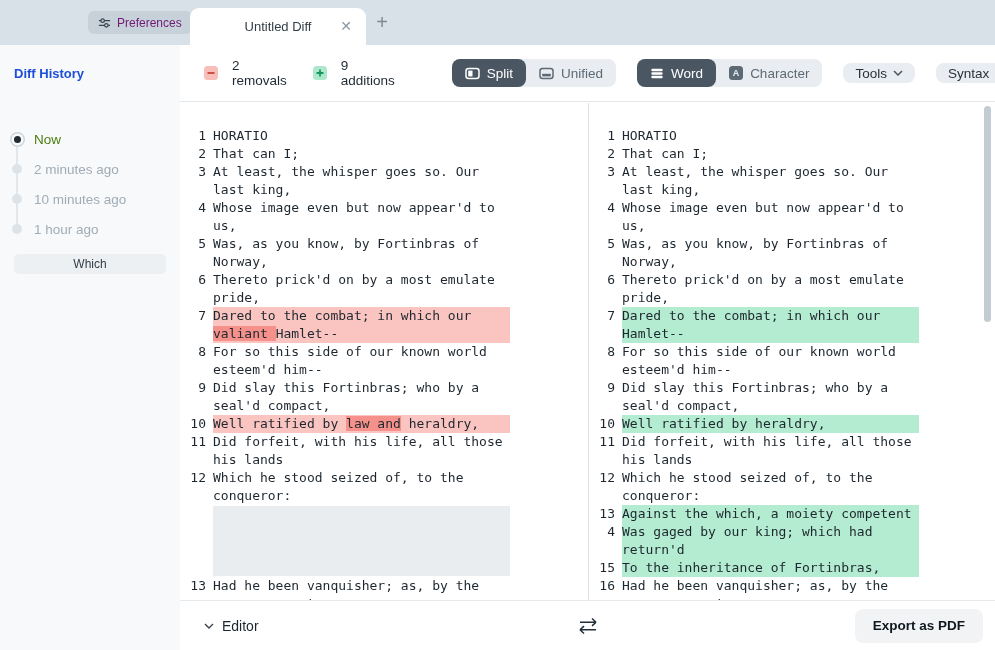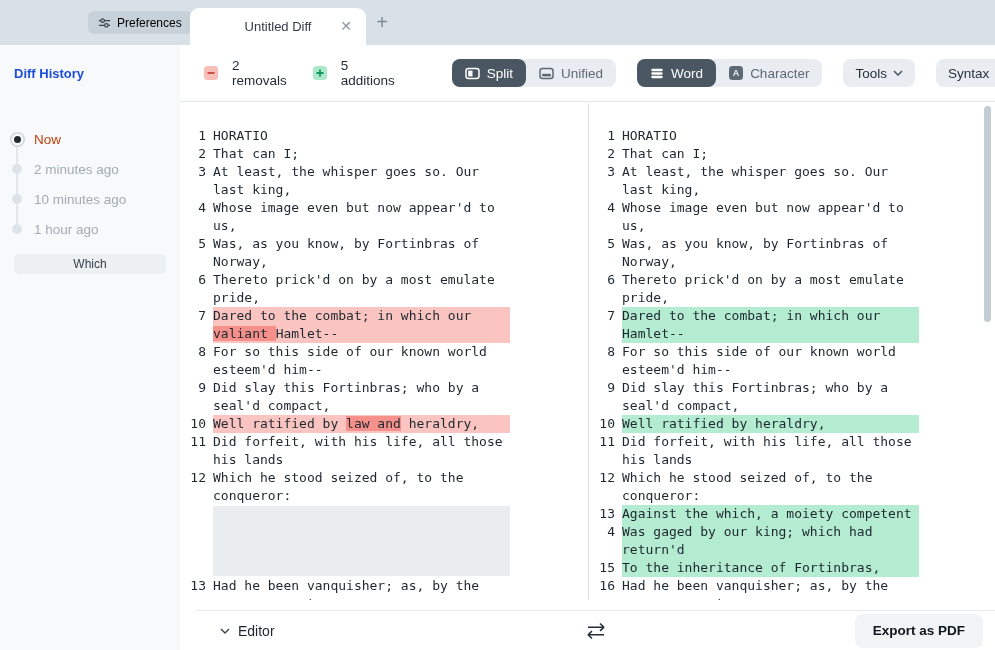--- a/index.html
+++ b/index.html
@@ -4,78 +4,78 @@
 <style>
   * { margin:0; padding:0; box-sizing:border-box; }
   html,body { width:995px; height:650px; }
   body { position:relative; overflow:hidden; background:#fff;
          font-family:"Liberation Sans", sans-serif; color:#1f2933; }
 
   
   .topbar { position:absolute; top:0; left:0; right:0; height:45px; background:#d9e1e8; }
   .pref-btn { position:absolute; left:88px; top:11px; height:23px; padding:0 10px;
               display:flex; align-items:center; gap:6px; background:#c7d1d9; border:none;
-              border-radius:6px; font-size:12px; color:#000000; font-family:inherit; cursor:pointer; }
+              border-radius:6px; font-size:12px; color:#701a75; font-family:inherit; cursor:pointer; }
   .tab { position:absolute; left:190px; top:8px; width:176px; height:37px; background:#fff;
          border-radius:9px 9px 0 0; display:flex; align-items:center; justify-content:center; cursor:pointer; }
   .tab-title { font-size:13px; color:#313c46; }
   .tab-close { position:absolute; right:11px; top:9px; width:18px; height:18px; border:none; background:none;
                color:#8a97a2; font-size:14px; line-height:18px; cursor:pointer; }
   .newtab-btn { position:absolute; left:370px; top:10px; width:24px; height:24px; border:none; background:none;
                 color:#7d8b96; font-size:20px; line-height:22px; cursor:pointer; }
 
   
   .sidebar { position:absolute; top:45px; left:0; width:180px; bottom:0; background:#f8f9fa; }
   .sb-title { padding:21px 0 0 14px; font-size:13px; font-weight:700; color:#1d4ed8; }
   .timeline { position:relative; margin-top:8px; }
   .tl-line { position:absolute; left:16px; top:15px; width:2px; height:90px; background:#e2e7eb; }
   .hist-item { position:relative; height:30px; display:flex; align-items:center; gap:12px;
                padding-left:12px; font-size:13.5px; color:#a0acb6; cursor:pointer; }
   .hist-item .dot { width:10px; height:10px; border-radius:50%; background:#dde4e9; flex:none; }
-  .hist-item.active { color:#c2410c;margin-top:43px; }
+  .hist-item.active { color:#4d7c0f;margin-top:43px; }
   .hist-item.active .dot { width:7px; height:7px; margin:1.5px; background:#222c35;
                            box-shadow:0 0 0 2.5px #f8f9fa, 0 0 0 4px #ccd5dc; }
   .clear-btn { display:block; margin:10px auto 0; width:152px; height:20px; background:#edf0f2;
                border:none; border-radius:5px; font-size:12px; color:#333e48; font-family:inherit; cursor:pointer; }
 
   
   .main { position:absolute; top:45px; left:180px; right:0; bottom:0; }
   .toolbar { height:57px; display:flex; align-items:center; padding:0 24px;
              border-bottom:1px solid #e4e8eb; background:#fff; }
   .stat { display:flex; align-items:center; gap:14px; font-size:13.5px; color:#1f2933; }
   .stat + .stat { margin-left:26px; }
   .seg { display:flex; background:#e9edf1; border-radius:8px; }
   .seg-split { margin-left:57px; }
   .seg-word { margin-left:21px; }
   .seg button { height:28px; padding:0 13px; display:flex; align-items:center; gap:7px; border:none;
                 background:transparent; border-radius:8px; font-size:13.5px; color:#5d6a75;
                 font-family:inherit; cursor:pointer; }
   .seg button.active { background:#4a5763; color:#fff; }
-  .tool-btn { margin-left:21px; height:28px; padding:0 12px; display:flex; align-items:center; gap:6px;
+  .tool-btn { margin-left:21px; height:20px; padding:0 12px; display:flex; align-items:center; gap:6px;
               background:#e9edf1; border:none; border-radius:8px; font-size:13.5px; color:#27323c;
               font-family:inherit; cursor:pointer; }
 
   
   .diff { position:absolute; top:58px; left:0; right:0; bottom:50px; display:flex; overflow:hidden; }
   .pane { width:409px; overflow:hidden; padding-top:24px; flex:none; }
   .pane-left { border-right:1px solid #dce1e6; }
   .pane-right { flex:1; position:relative; }
   .line { display:flex; align-items:flex-start; font-family:"DejaVu Sans Mono", monospace;
           font-size:13px; line-height:18px; color:#1e272f; }
   .num { width:33px; text-align:right; padding-right:7px; flex:none; }
   .text { width:297px; }
   .line.removal .text { background:#fac5c1; }
   .line.removal mark { background:#f5918a; color:inherit; }
   .line.addition .text { background:#b3ecd1; }
   .line.ph .text { height:72px; padding:1px 0; background-clip:content-box; background-color:#e9edf0; }
   .scroll-thumb { position:absolute; right:4px; top:3px; width:7px; height:216px;
                   background:#c3ccd3; border-radius:4px; cursor:pointer; }
 
   
-  .bottombar { position:absolute; left:16px; right:0; bottom:0; height:40px; background:#fff;
+  .bottombar { position:absolute; left:0; right:0; bottom:0; height:50px; background:#fff;
                border-top:1px solid #e7eaed; display:flex; align-items:center; padding:0 12px 0 24px; }
   .editor-toggle { display:flex; align-items:center; gap:8px; border:none; background:none;
                    font-size:14px; color:#1c252e; font-family:inherit; cursor:pointer; }
   .swap-btn { position:absolute; left:50%; transform:translateX(-50%); border:none; background:none; cursor:pointer; }
   .export-btn { margin-left:auto; height:34px; padding:0 18px; background:#f1f3f5; border:none;
                 border-radius:8px; font-size:13.5px; font-weight:700; color:#0f1720;
                 font-family:inherit; cursor:pointer; }
 </style>
 </head>
 <body>
@@ -136,21 +136,21 @@
       </span>
       <span>2 removals</span>
     </div>
     <div class="stat">
       <span style="display:flex">
         <svg width="14" height="14" viewBox="0 0 14 14">
             <rect width="14" height="14" rx="3.5" fill="#ade8cc"></rect>
             <path d="M7 3.5v7M3.5 7h7" stroke="#13995d" stroke-width="1.8" fill="none"></path>
           </svg>
       </span>
-      <span>5 additions</span>
+      <span>9 additions</span>
     </div>
 
     <div class="seg seg-split">
       <button class="active">
         <span style="display:flex">
           <svg width="15" height="13" viewBox="0 0 15 13">
               <rect x="1" y="1.5" width="13" height="10" rx="2.5" fill="none" stroke="currentColor" stroke-width="1.5"></rect>
               <path d="M3.2 3.6h4.3v5.8H3.2z" fill="currentColor"></path>
             </svg>
         </span>

